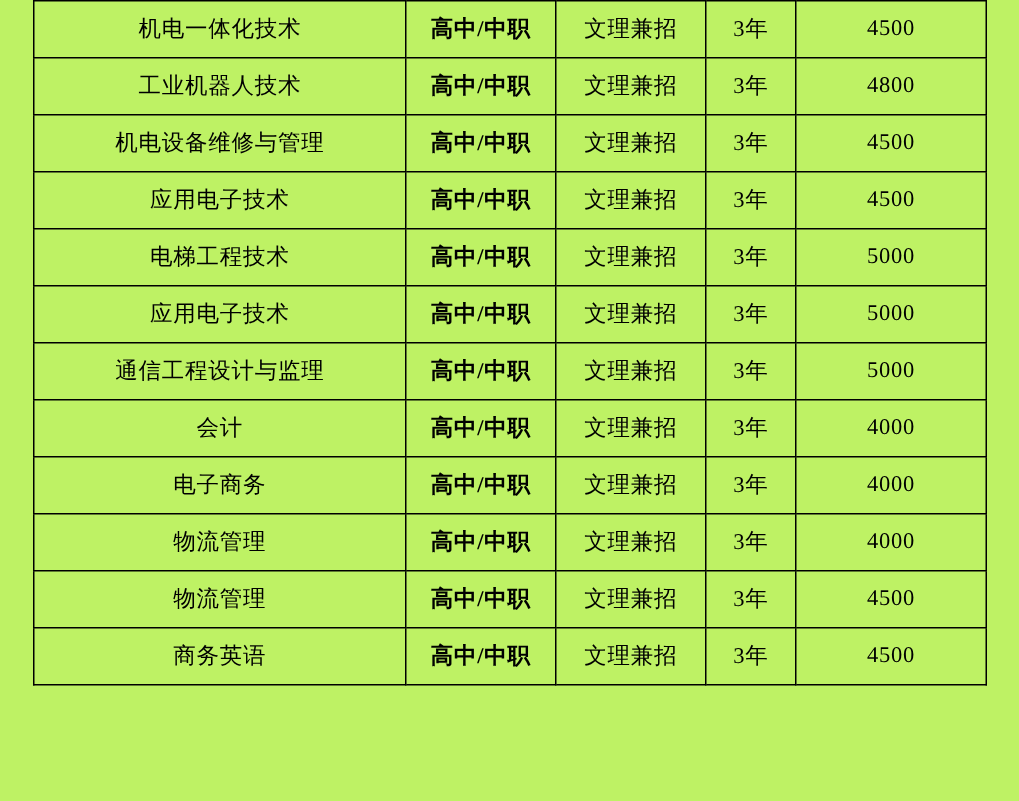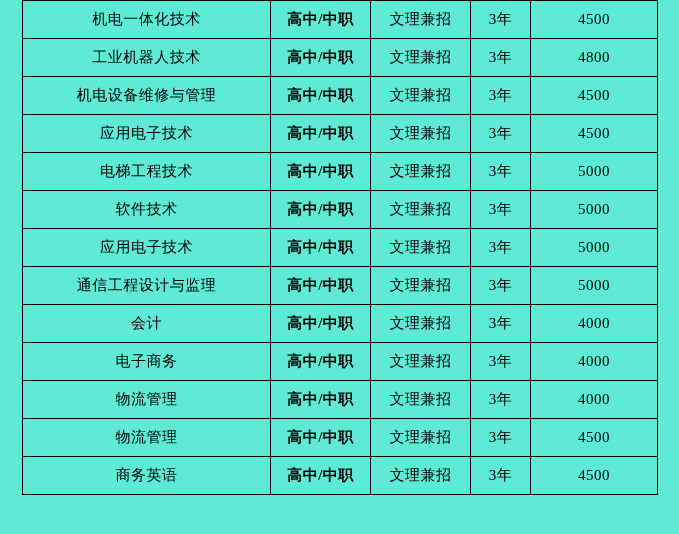--- a/index.html
+++ b/index.html
@@ -11,21 +11,21 @@
     width: 679px;
     height: 534px;
     font-family: "Liberation Serif", "DejaVu Serif", serif;
     color: #000000;
     overflow: hidden;
   }
   .sheet {
     width: 679px;
     height: 534px;
     position: relative;
-    background: #5eead4;
+    background: #bef264;
   }
   table.major-table {
     border-collapse: collapse;
     table-layout: fixed;
     margin-left: 22px;
     margin-top: 0;
     width: 635px;
   }
   table.major-table td {
     border: 1px solid #000000;
@@ -94,27 +94,20 @@
         <td class="cell-fee">4500</td>
       </tr>
       <tr>
         <td class="cell-name">电梯工程技术</td>
         <td class="cell-obj">高中/中职</td>
         <td class="cell-sub">文理兼招</td>
         <td class="cell-year">3年</td>
         <td class="cell-fee">5000</td>
       </tr>
       <tr>
-        <td class="cell-name">软件技术</td>
-        <td class="cell-obj">高中/中职</td>
-        <td class="cell-sub">文理兼招</td>
-        <td class="cell-year">3年</td>
-        <td class="cell-fee">5000</td>
-      </tr>
-      <tr>
         <td class="cell-name">应用电子技术</td>
         <td class="cell-obj">高中/中职</td>
         <td class="cell-sub">文理兼招</td>
         <td class="cell-year">3年</td>
         <td class="cell-fee">5000</td>
       </tr>
       <tr>
         <td class="cell-name">通信工程设计与监理</td>
         <td class="cell-obj">高中/中职</td>
         <td class="cell-sub">文理兼招</td>

